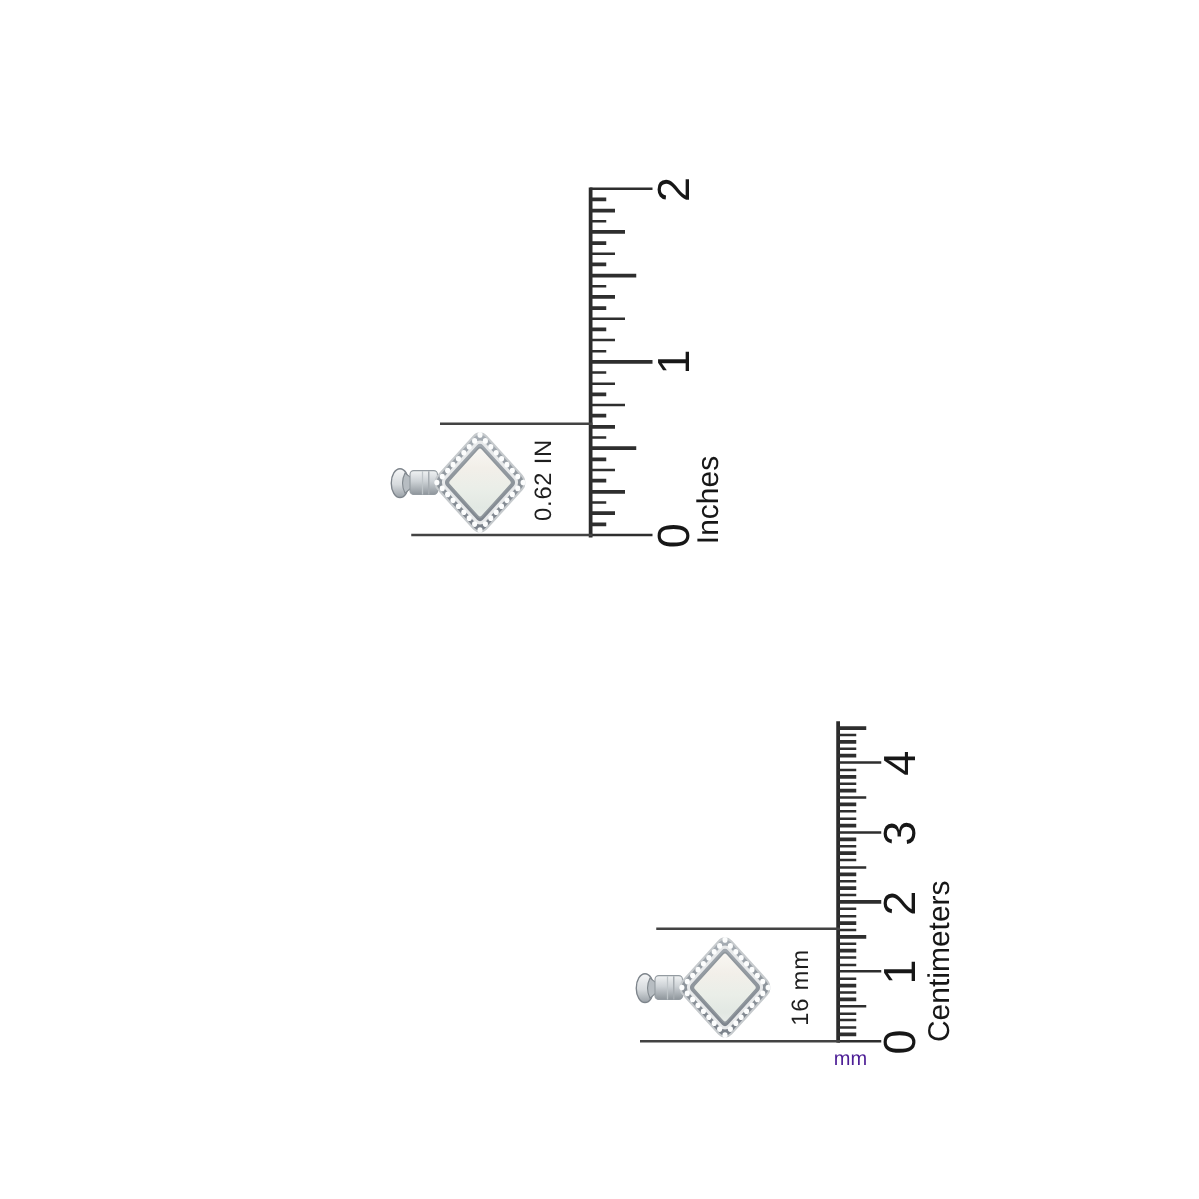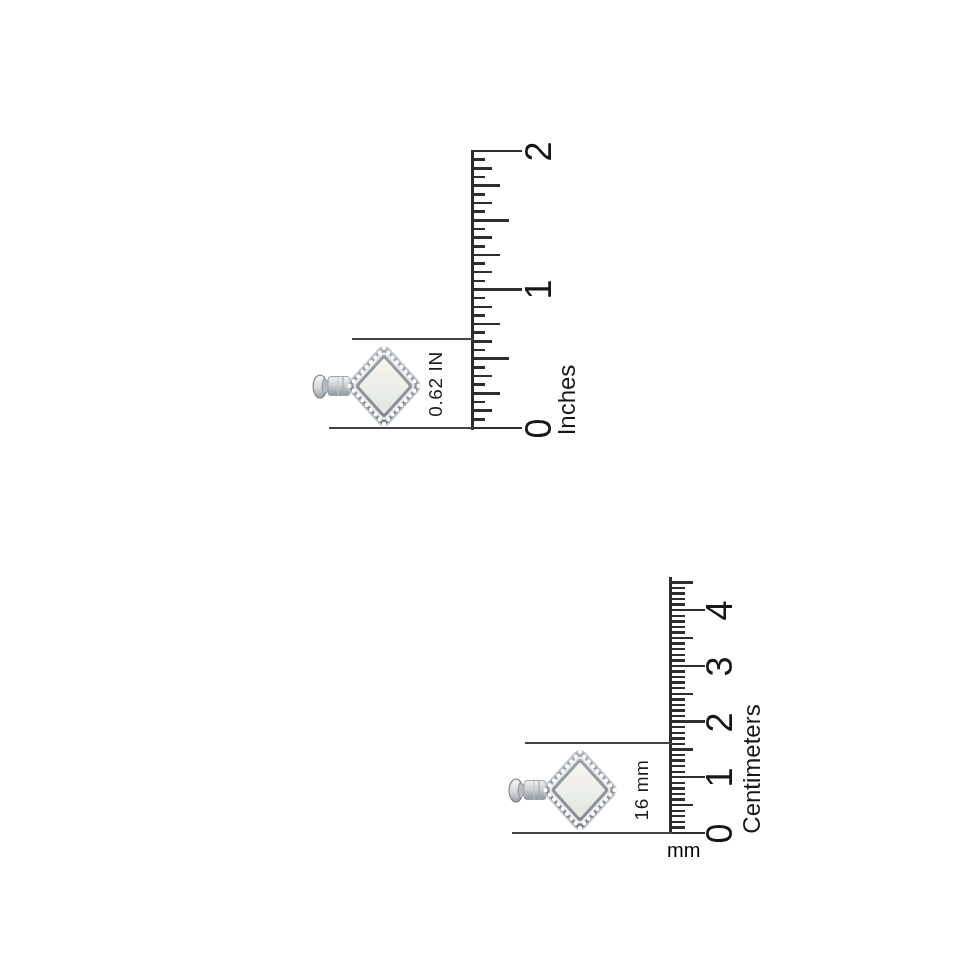--- a/index.html
+++ b/index.html
@@ -11,21 +11,21 @@
   .tick  { position:absolute; background:#2e2e2e; }
   .dim   { position:absolute; background:#434343; }
   .rlabel {
     position:absolute; transform:translate(-50%,-50%) rotate(-90deg);
     white-space:nowrap; line-height:1; color:#171717;
   }
   .num   { font-size:36px; letter-spacing:1px; }
   .unit  { font-size:24px; }
   .meas  { font-size:19px; letter-spacing:0.6px; color:#1e1e1e; }
   .hlabel{
-    position:absolute; font-size:20px; color:#000000; line-height:1; white-space:nowrap;
+    position:absolute; font-size:16px; color:#4c1d95; line-height:1; white-space:nowrap;
   }
   .pendant-svg { position:absolute; }
 </style>
 </head>
 <body>
 
 <div id="canvas">
 
   <svg width="0" height="0" style="position:absolute" aria-hidden="true">
     <defs>

